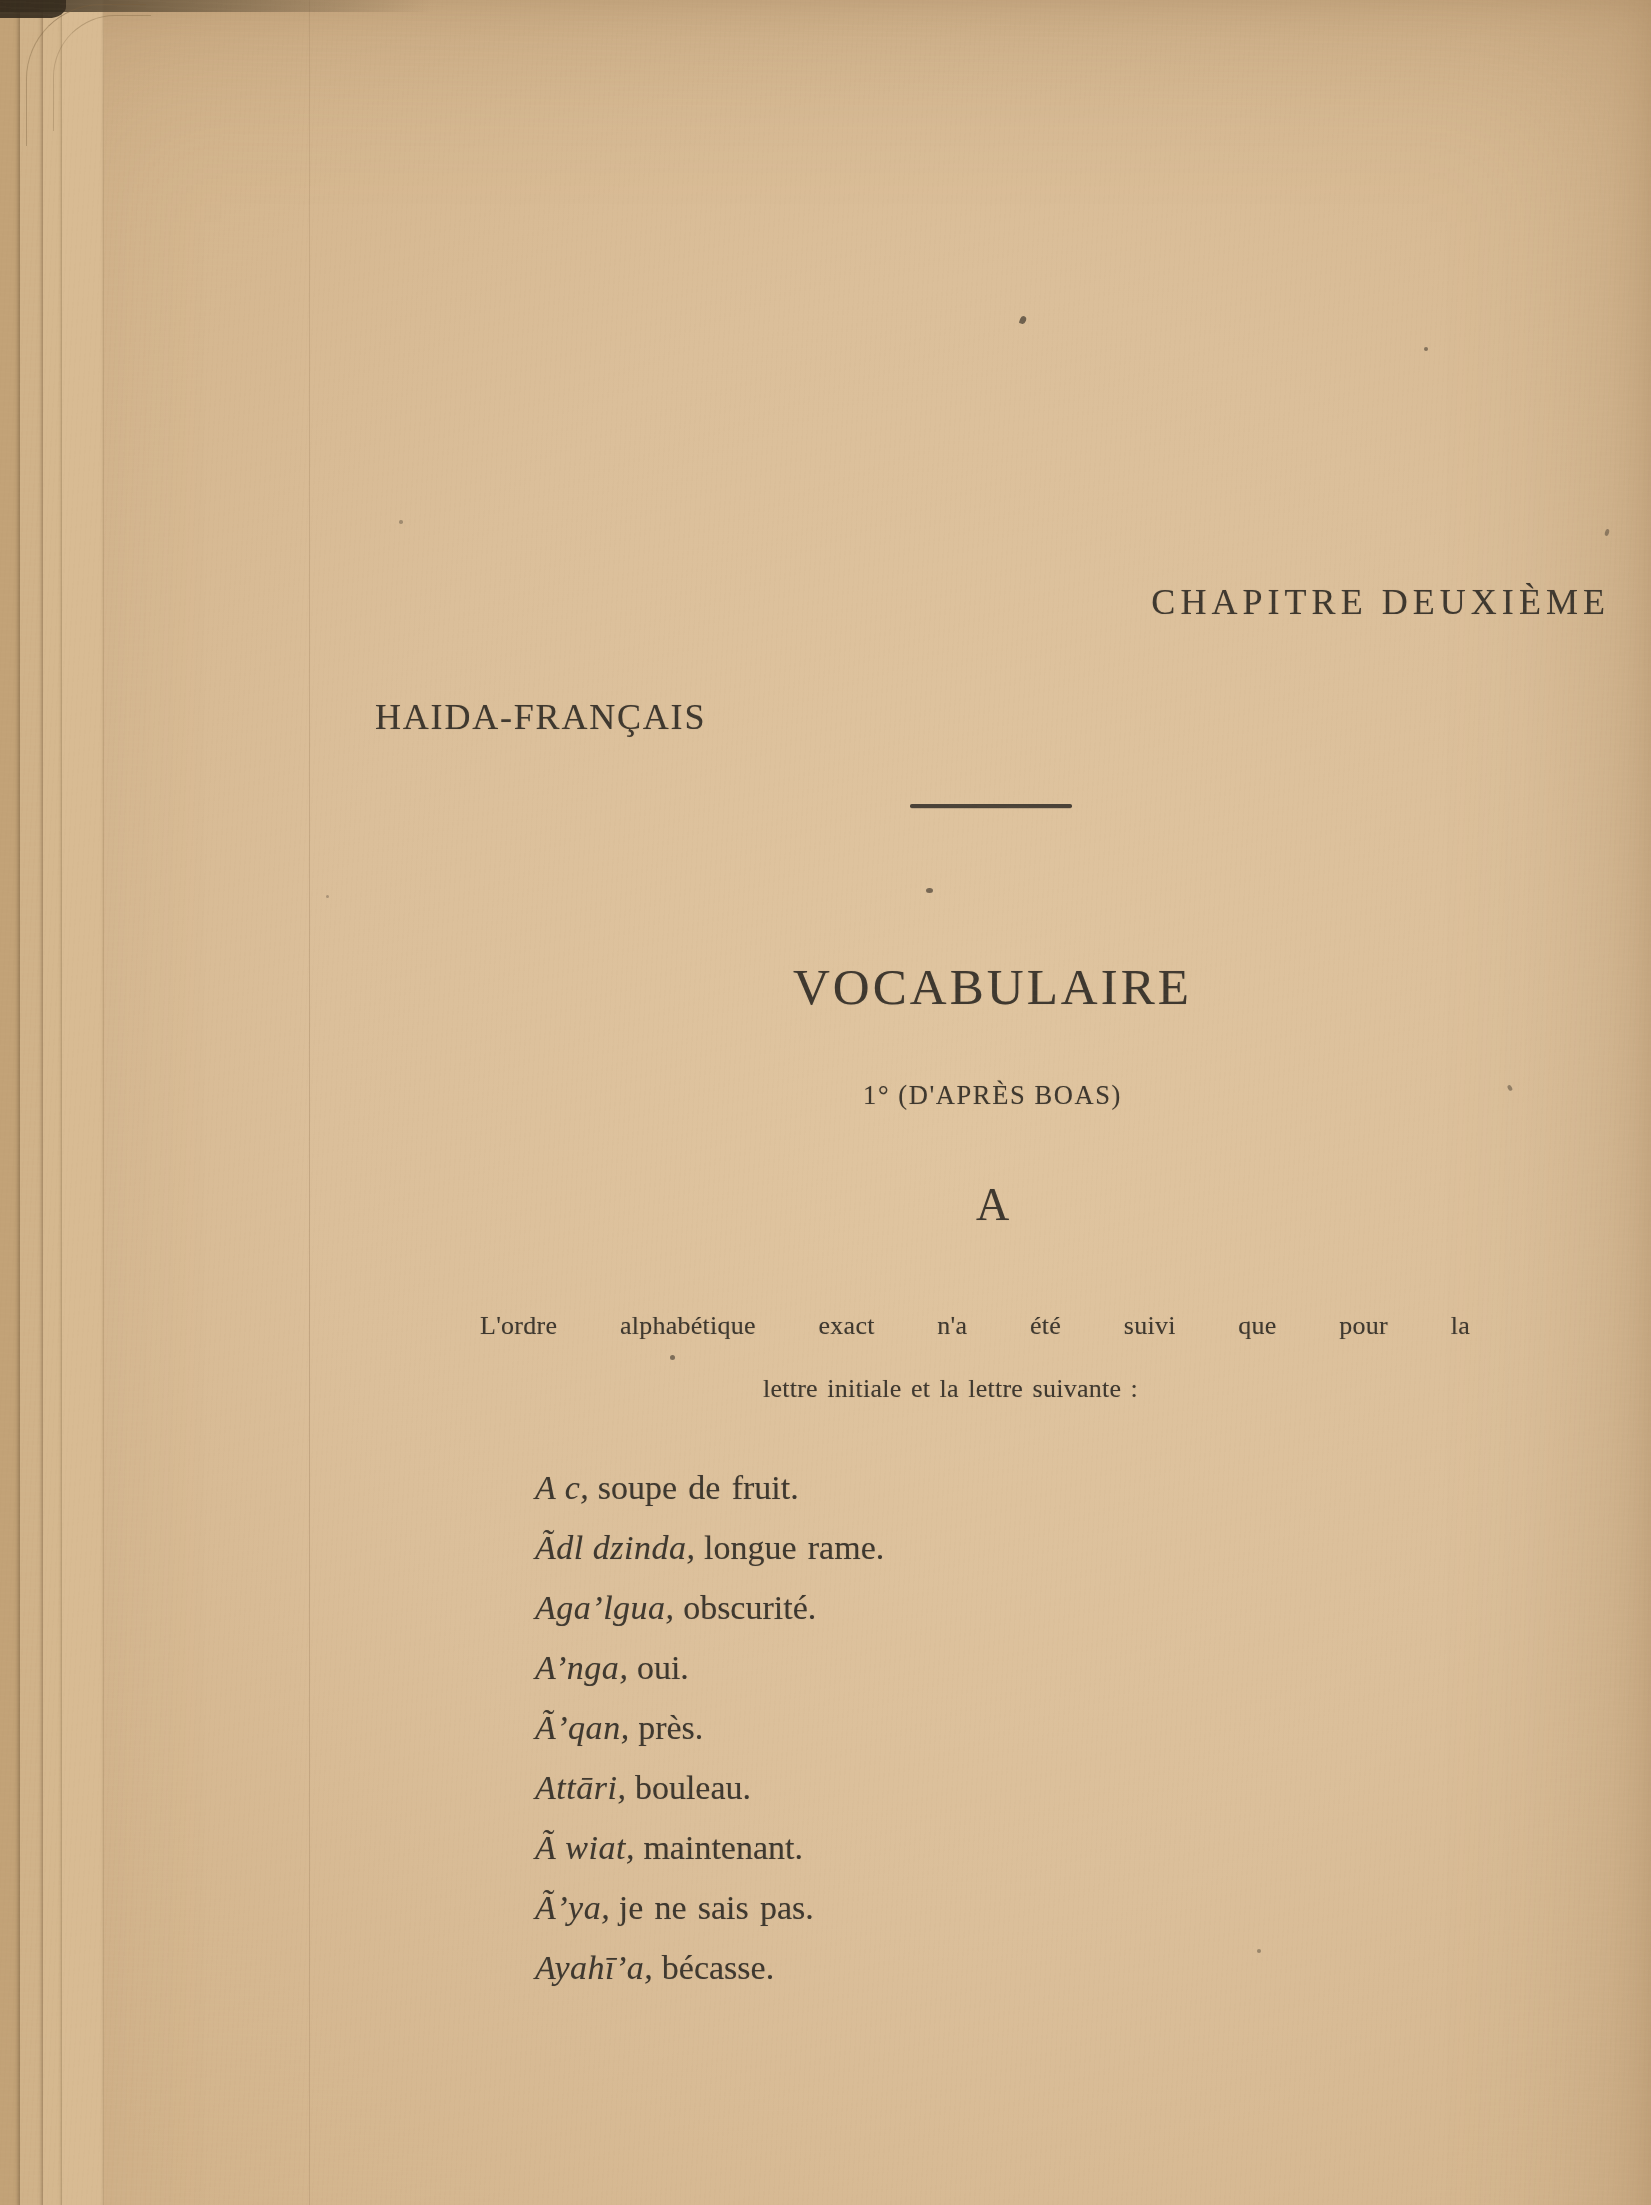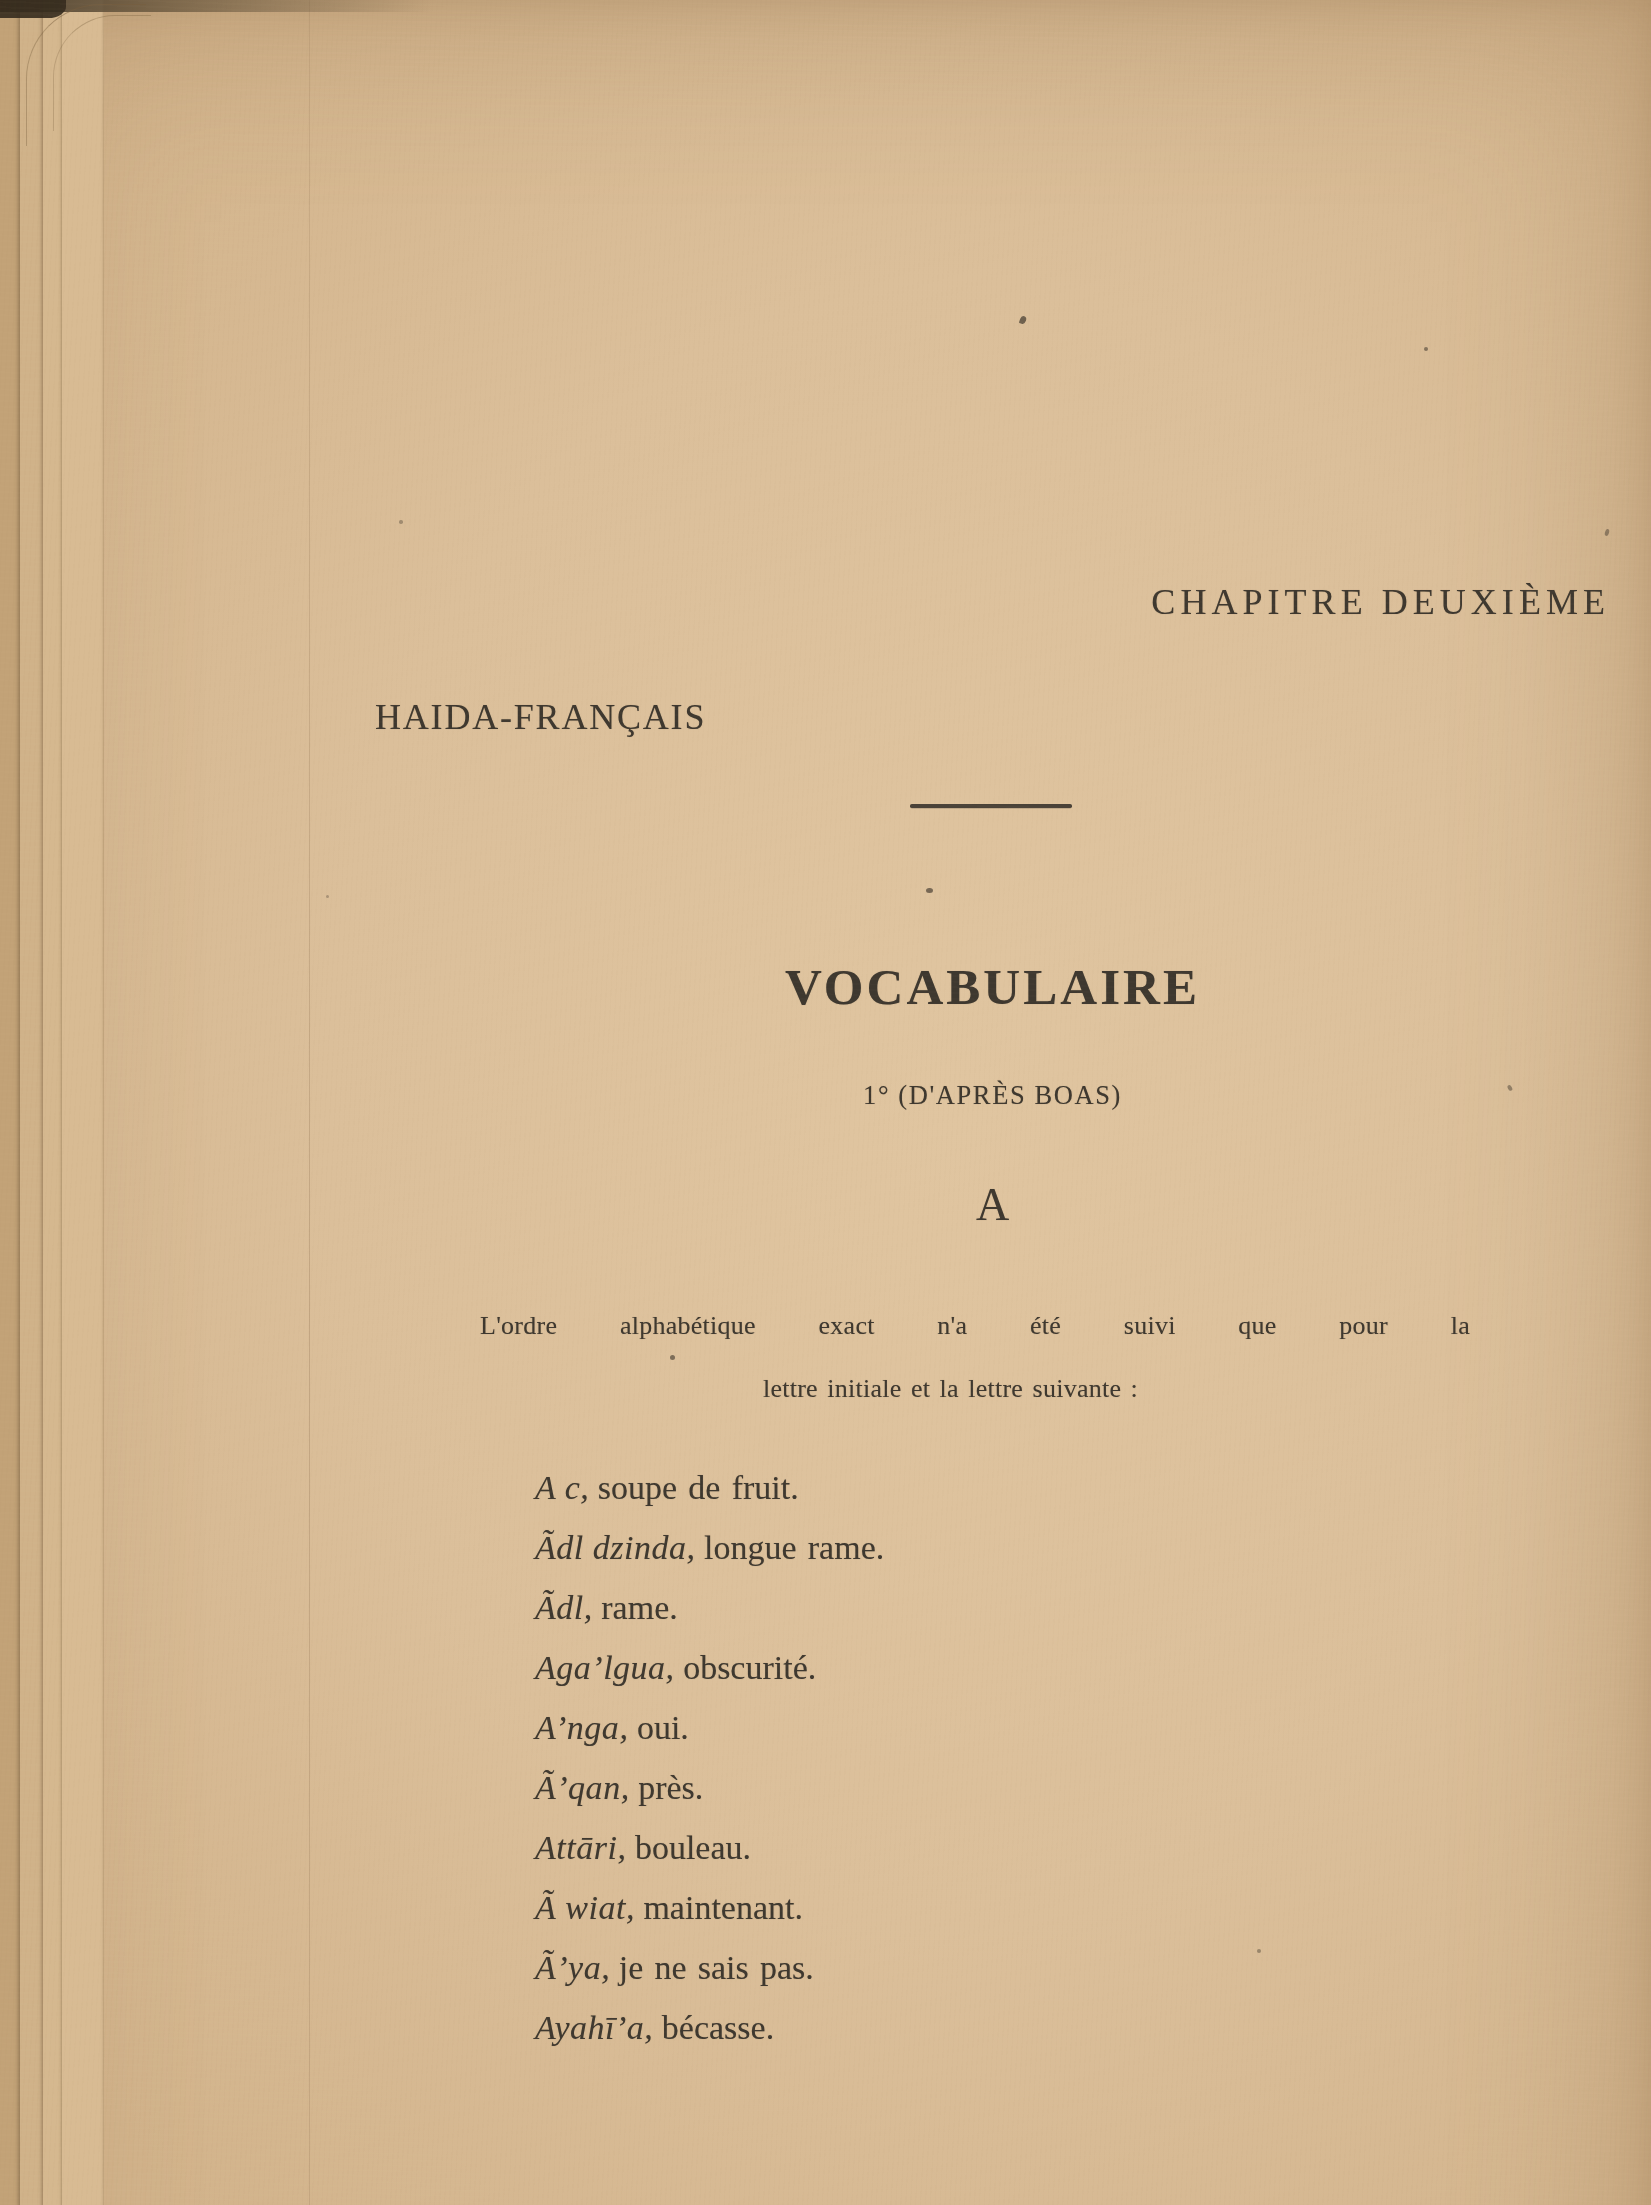--- a/index.html
+++ b/index.html
@@ -56,21 +56,21 @@
 
   .ink{color:#3e382f;text-shadow:0 0 0.9px rgba(70,60,45,.35);}
 
   .chapter-heading{top:581px;text-align:right;font-size:36px;letter-spacing:.14em;font-weight:400;}
   .language-subtitle{top:696px;font-size:36px;letter-spacing:.05em;font-weight:400;}
 
   .section-divider{top:804px;left:50%;width:162px;height:3.5px;margin-left:-83px;
     background:#4a4238;border-radius:1.8px;position:absolute;
     box-shadow:0 0.9px 0.4px -0.4px rgba(74,66,56,.4);}
 
-  .vocabulary-title{top:958px;text-align:center;font-size:51px;letter-spacing:.06em;font-weight:700;}
+  .vocabulary-title{top:958px;text-align:center;font-size:51px;letter-spacing:.06em;font-weight:400;}
   .source-kicker{top:1080px;text-align:center;font-size:26.5px;letter-spacing:.06em;font-weight:400;}
   .letter-heading{top:1178px;text-align:center;font-size:46px;font-weight:400;}
 
   .intro-paragraph{top:1294px;left:56px;width:1039px;position:absolute;
     font-size:26px;line-height:63px;word-spacing:.10em;letter-spacing:.01em;}
   .intro-line1{text-align:justify;text-align-last:justify;text-indent:49px;}
   .intro-line2{text-align:center;}
 
   .vocabulary-list{top:1458px;left:160px;width:1059px;position:absolute;
     list-style:none;margin:0;padding:0;font-size:34px;}
@@ -124,21 +124,20 @@
     <div class="abs letter-heading ink">A</div>
 
     <div class="intro-paragraph ink">
       <div class="intro-line1">L'ordre alphabétique exact n'a été suivi que pour la</div>
       <div class="intro-line2">lettre initiale et la lettre suivante :</div>
     </div>
 
     <ul class="vocabulary-list ink">
         <li><span class="haida-term">A c,</span> <span class="french-gloss">soupe de fruit.</span></li>
         <li><span class="haida-term">Ãdl dzinda,</span> <span class="french-gloss">longue rame.</span></li>
-        <li><span class="haida-term">Ãdl,</span> <span class="french-gloss">rame.</span></li>
         <li><span class="haida-term">Aga’lgua,</span> <span class="french-gloss">obscurité.</span></li>
         <li><span class="haida-term">A’nga,</span> <span class="french-gloss">oui.</span></li>
         <li><span class="haida-term">Ã’qan,</span> <span class="french-gloss">près.</span></li>
         <li><span class="haida-term">Attāri,</span> <span class="french-gloss">bouleau.</span></li>
         <li><span class="haida-term">Ã wiat,</span> <span class="french-gloss">maintenant.</span></li>
         <li><span class="haida-term">Ã’ya,</span> <span class="french-gloss">je ne sais pas.</span></li>
         <li><span class="haida-term">Ayahī’a,</span> <span class="french-gloss">bécasse.</span></li>
       </ul>
 
   </div>

